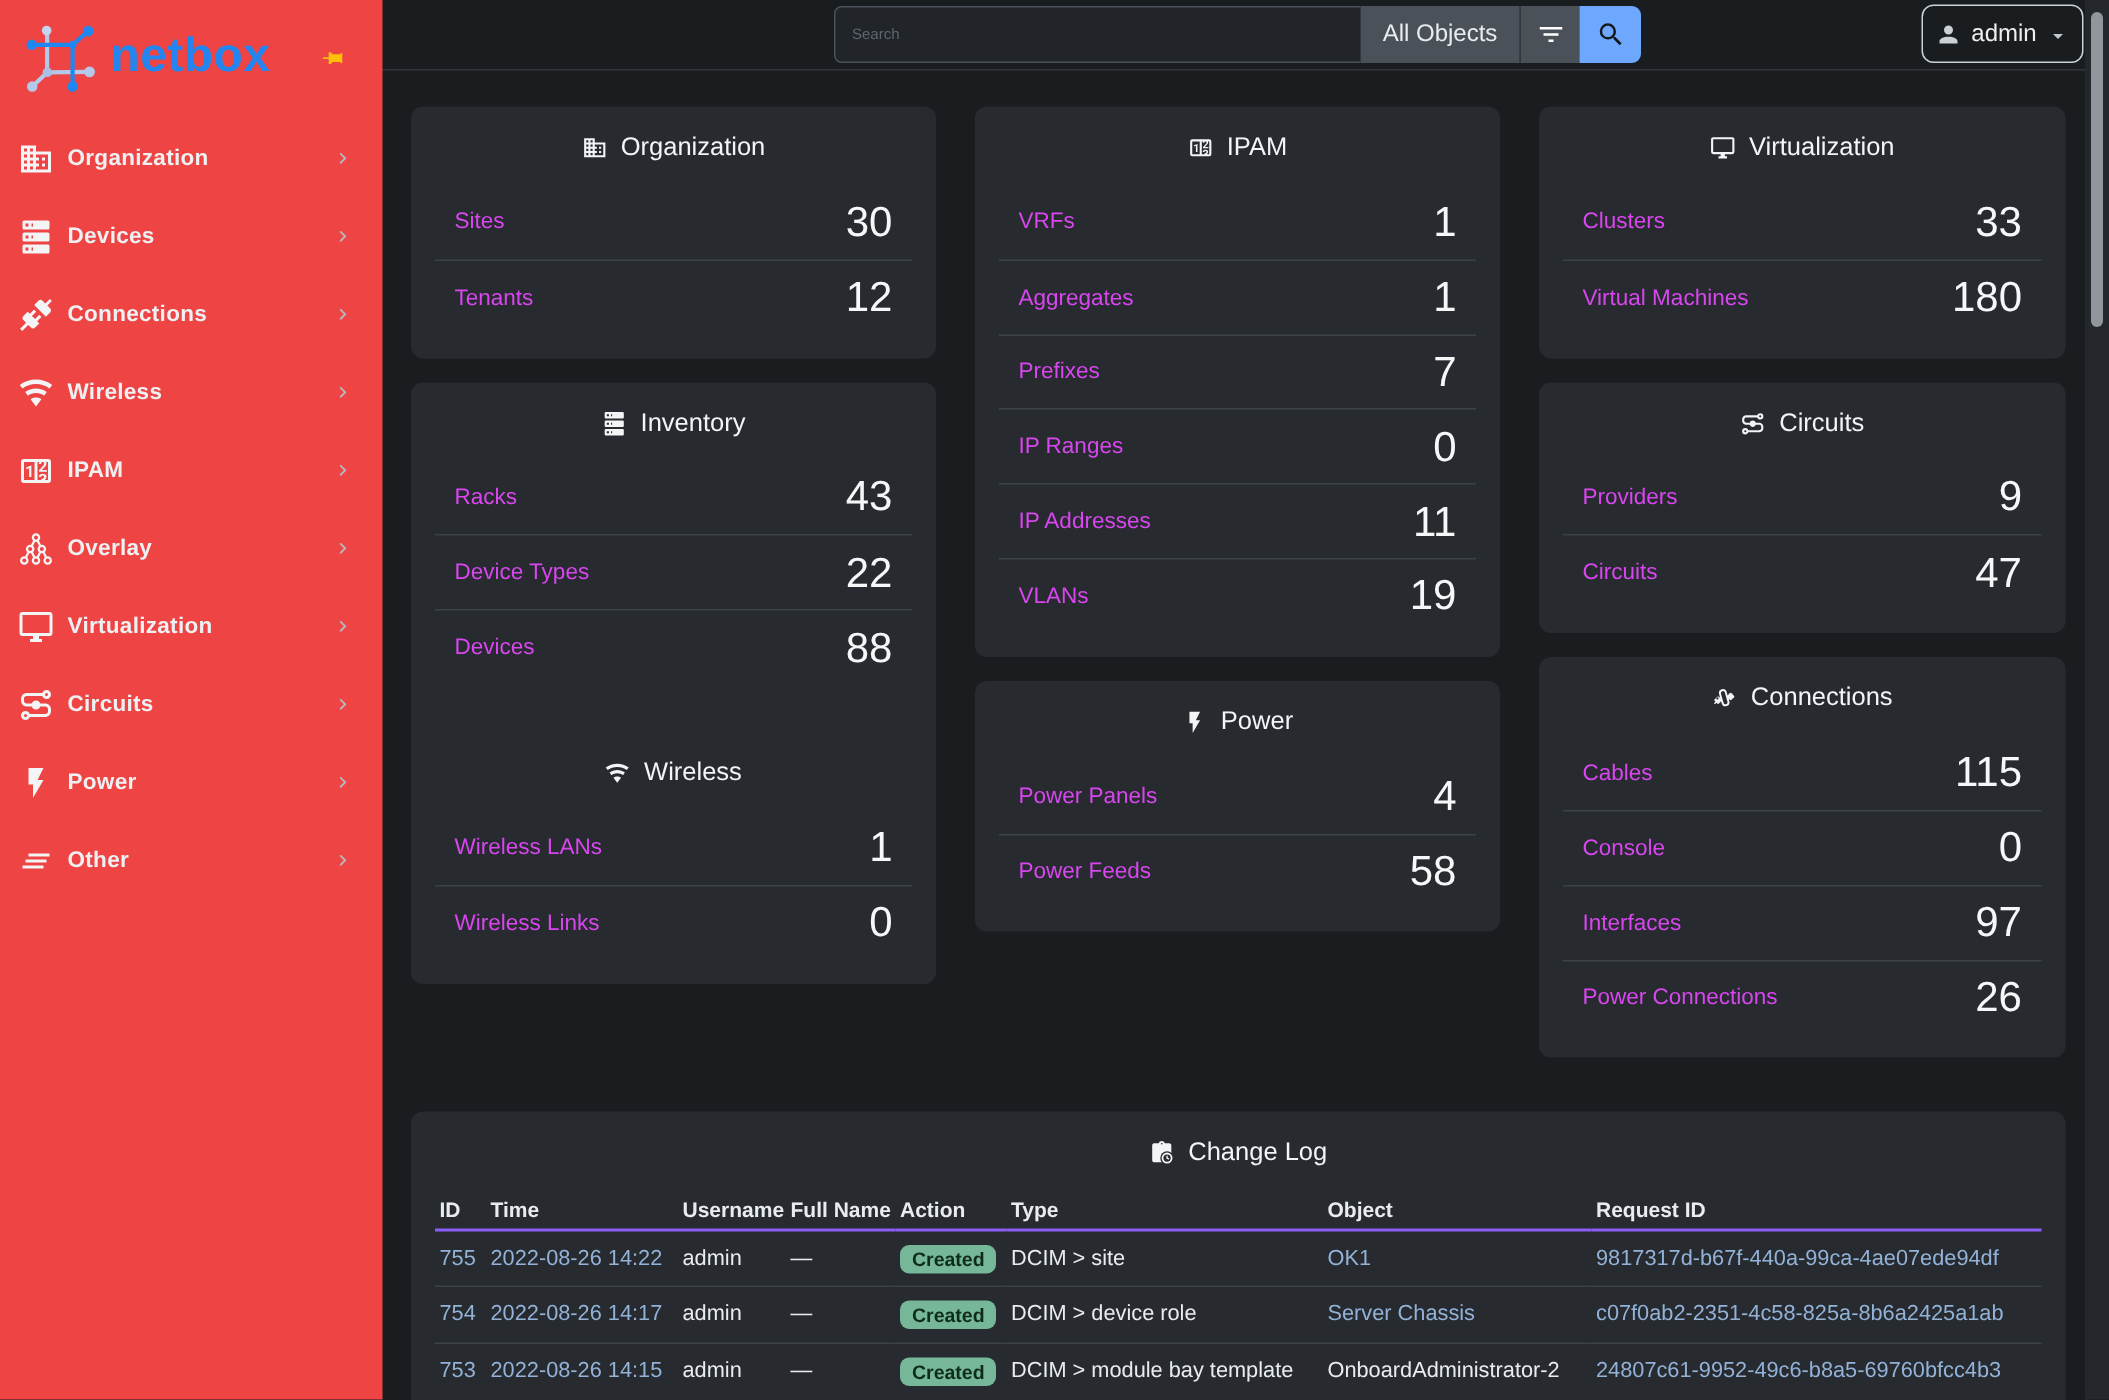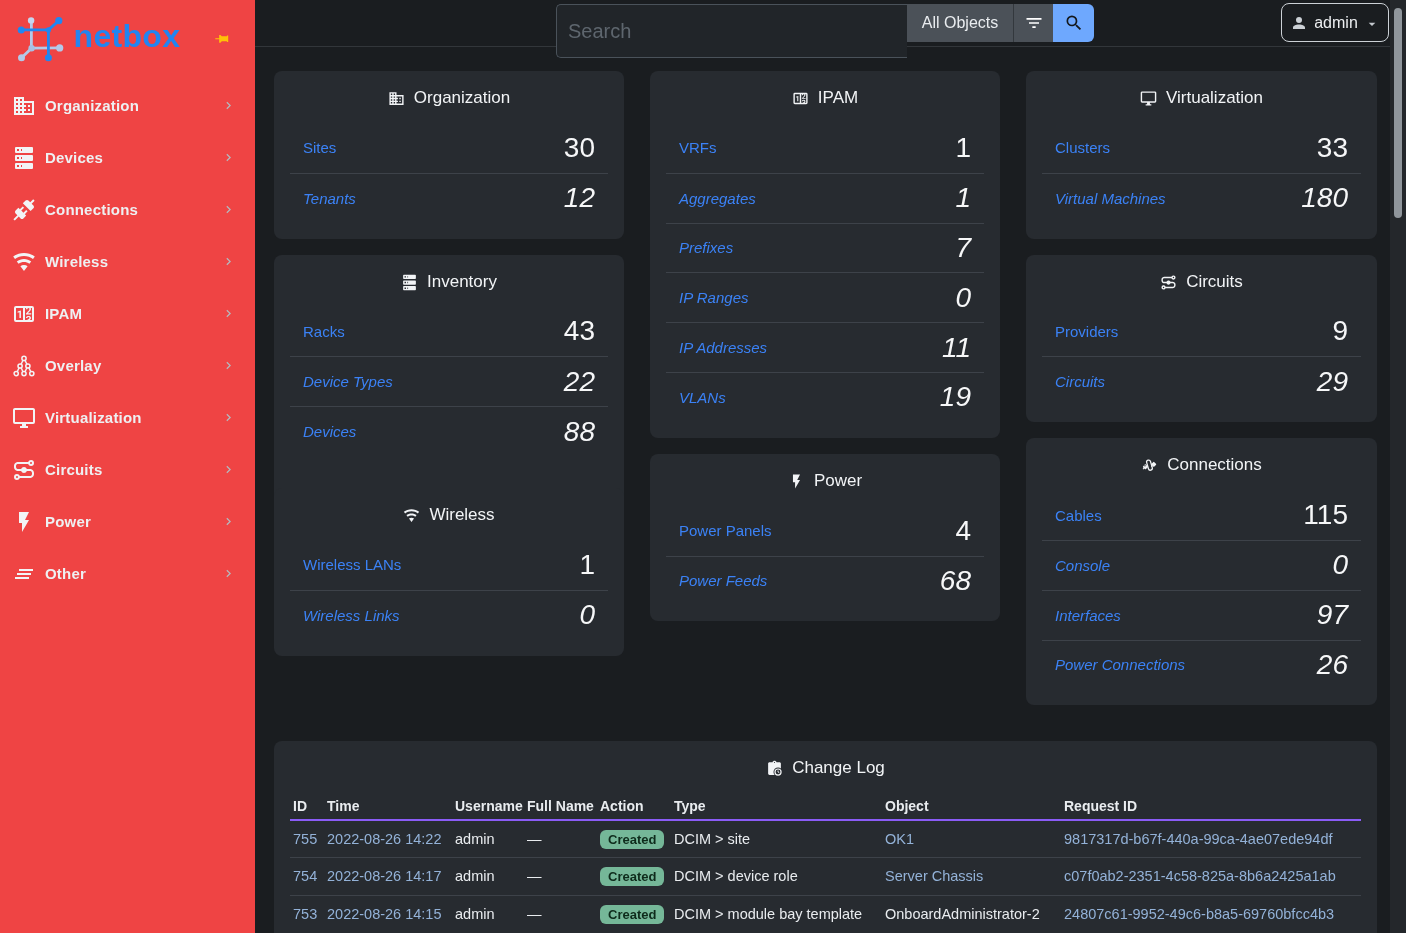--- a/index.html
+++ b/index.html
@@ -7,32 +7,32 @@
 svg { display:block; }
 .sidebar { position:absolute; left:0; top:0; width:255px; height:933px; background:#ef4444; z-index:5; }
 .logo { position:absolute; left:14px; top:12px; width:180px; height:52px; }
 .pin { position:absolute; left:214px; top:31px; width:15.5px; height:15.5px; }
 .navitem { position:absolute; left:6px; width:243px; height:36px; display:flex; align-items:center; padding:0 6px; color:#eef0f2; }
 .navitem .nicon { width:24px; height:24px; margin-right:9px; flex:none; color:#f2f4f6; }
 .navitem .nlabel { font-size:15px; font-weight:700; letter-spacing:0.2px; }
 .navitem .chev { margin-left:auto; margin-right:7px; width:15px; height:15px; color:#b4b9be; }
 .topbar { position:absolute; left:255px; top:0; width:1151px; height:47px; background:#1a1d20; border-bottom:1px solid #32363a; z-index:4; }
 .sgroup { position:absolute; left:556px; top:4px; height:38px; display:flex; z-index:6; }
-.sinput { width:351px; height:54px; background:#212529; border:1px solid #4a525a; border-right:0; border-radius:5px 0 0 5px; color:#5e666e; font-size:20px; padding-left:11px; display:flex; align-items:center; }
+.sinput { width:351px; height:38px; background:#212529; border:1px solid #4a525a; border-right:0; border-radius:5px 0 0 5px; color:#5e666e; font-size:10px; padding-left:11px; display:flex; align-items:center; }
 .sobjects { width:106px; background:#4b5158; color:#e9ecef; font-size:16px; display:flex; align-items:center; justify-content:center; }
 .sfilter { width:40px; background:#4b5158; border-left:1px solid #33383d; display:flex; align-items:center; justify-content:center; color:#fff; }
 .sbtn { width:41px; background:#6ea8fe; border-radius:0 6px 6px 0; display:flex; align-items:center; justify-content:center; color:#14181c; }
 .admin { position:absolute; left:1281px; top:3px; width:108px; height:39px; border:1px solid #ccd1d6; border-radius:8px; display:flex; align-items:center; justify-content:center; color:#eceef0; font-size:16px; gap:6px; z-index:6; }
 .card { position:absolute; background:#272b30; border-radius:8px; }
 .chead { padding-top:16px; height:52px; text-align:center; color:#f2f4f6; font-size:17px; display:flex; align-items:flex-start; justify-content:center; gap:9px; }
 .chead .hicon { width:17px; height:17px; margin-top:3px; color:#f2f4f6; }
 .chead .htxt { line-height:22px; }
 .crow { height:49.8px; margin:0 16px; display:flex; align-items:center; justify-content:space-between; padding:0 13px; }
-.crow + .crow { border-top:1px solid #3d4249;font-style:italic; }
-.crow .lbl { font-size:15px; color:#3b82f6; }
+.crow + .crow { border-top:1px solid #3d4249; }
+.crow .lbl { font-size:15px; color:#d946ef; }
 .crow .num { font-size:28px; color:#f6f7f8; }
 .clog { left:274px; top:741px; width:1103px; height:212px; }
 .clog table { position:absolute; left:16px; top:52px; width:1071px; table-layout:fixed; border-collapse:collapse; font-size:14.5px; color:#e9ecef; }
 .clog th { white-space:nowrap; text-align:left; font-weight:700; font-size:14px; padding:3px 8px 3px 3px; height:27px; border-bottom:2px solid #8b5cf6; }
 .clog td { white-space:nowrap; padding:0 8px 0 3px; height:37.6px; }
 .clog tr.sep td { border-top:1px solid #3d4249; }
 .clog a { color:#93b2d8; text-decoration:none; }
 .badge { display:inline-block; background:#75b798; color:#0e2b1b; font-size:13px; font-weight:700; padding:3px 8px; border-radius:6px; line-height:13px; }
 .scrollwrap { position:absolute; left:1390px; top:0; width:16px; height:933px; background:#24272b; z-index:10; }
 .scrollthumb { position:absolute; left:4px; top:8px; width:8px; height:210px; background:#90969c; border-radius:4px; }
@@ -285,21 +285,21 @@
           <path d="M7,2V13H10V22L17,10H13L17,2H7Z"></path>
         </svg>
         <span class="htxt">Power</span>
       </div>
       <div class="crow">
         <span class="lbl">Power Panels</span>
         <span class="num">4</span>
       </div>
       <div class="crow">
         <span class="lbl">Power Feeds</span>
-        <span class="num">68</span>
+        <span class="num">58</span>
       </div>
     </div>
     <div class="card" style="left:1026px;top:71px;width:351px;height:167.6px">
       <div class="chead">
         <svg class="hicon" viewBox="0 0 24 24" fill="currentColor">
           <path d="M21,16H3V4H21M21,2H3C1.89,2 1,2.89 1,4V16A2,2 0 0,0 3,18H10V20H8V22H16V20H14V18H21A2,2 0 0,0 23,16V4C23,2.89 22.1,2 21,2Z"></path>
         </svg>
         <span class="htxt">Virtualization</span>
       </div>
       <div class="crow">
@@ -317,21 +317,21 @@
           <path d="M18,11H14.82C14.4,9.84 13.3,9 12,9C10.7,9 9.6,9.84 9.18,11H6C5.67,11 4,10.9 4,9V8C4,6.17 5.54,6 6,6H16.18C16.6,7.16 17.7,8 19,8A3,3 0 0,0 22,5A3,3 0 0,0 19,2C17.7,2 16.6,2.84 16.18,4H6C4.39,4 2,5.06 2,8V9C2,11.94 4.39,13 6,13H9.18C9.6,14.16 10.7,15 12,15C13.3,15 14.4,14.16 14.82,13H18C18.33,13 20,13.1 20,15V16C20,17.83 18.46,18 18,18H7.82C7.4,16.84 6.3,16 5,16A3,3 0 0,0 2,19A3,3 0 0,0 5,22C6.3,22 7.4,21.16 7.82,20H18C19.61,20 22,18.93 22,16V15C22,12.07 19.61,11 18,11M19,4A1,1 0 0,1 20,5A1,1 0 0,1 19,6A1,1 0 0,1 18,5A1,1 0 0,1 19,4M5,20A1,1 0 0,1 4,19A1,1 0 0,1 5,18A1,1 0 0,1 6,19A1,1 0 0,1 5,20Z"></path>
         </svg>
         <span class="htxt">Circuits</span>
       </div>
       <div class="crow">
         <span class="lbl">Providers</span>
         <span class="num">9</span>
       </div>
       <div class="crow">
         <span class="lbl">Circuits</span>
-        <span class="num">29</span>
+        <span class="num">47</span>
       </div>
     </div>
     <div class="card" style="left:1026px;top:438.2px;width:351px;height:267.2px">
       <div class="chead">
         <svg class="hicon" viewBox="0 0 24 24">
           <g transform="rotate(-16 12 12)">
             <rect x="9.3" y="4.2" width="5.6" height="14.6" rx="2.8" fill="none" stroke="currentColor" stroke-width="1.8"></rect>
           </g>
           <g transform="rotate(45 6.2 13.8)" fill="currentColor">
             <rect x="3.4" y="11" width="5.6" height="5.6" rx="1.2"></rect>

